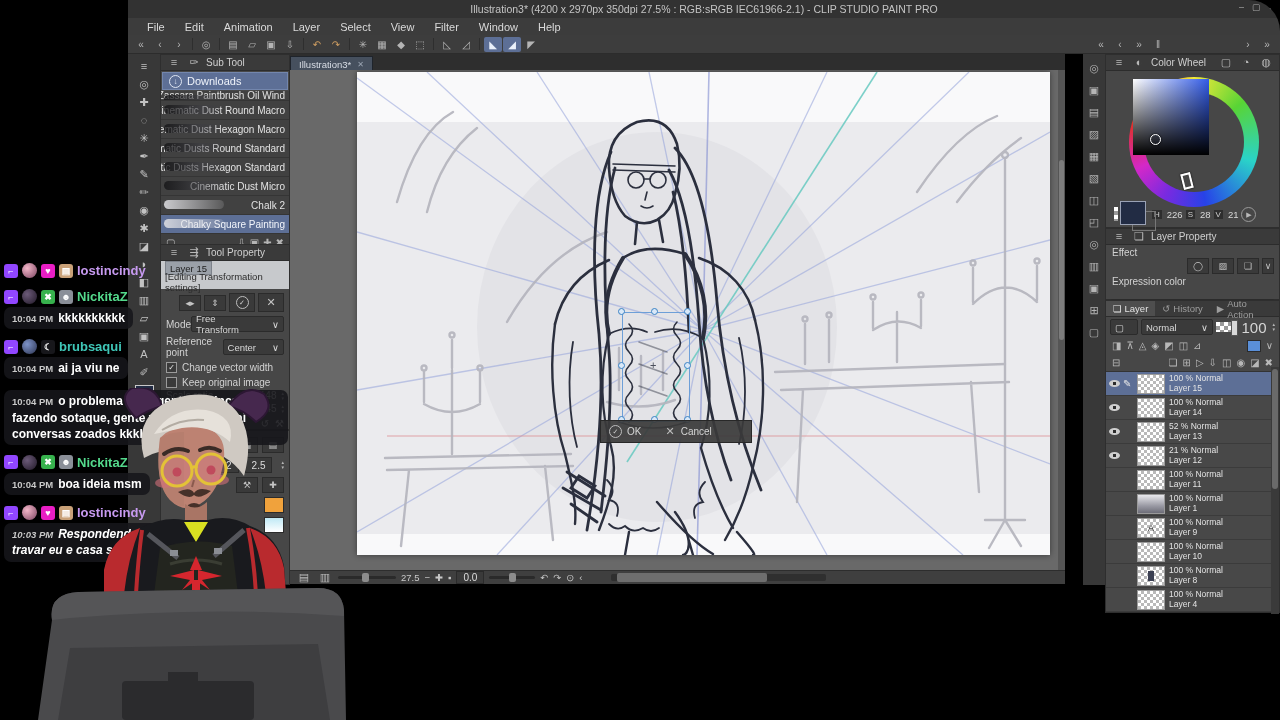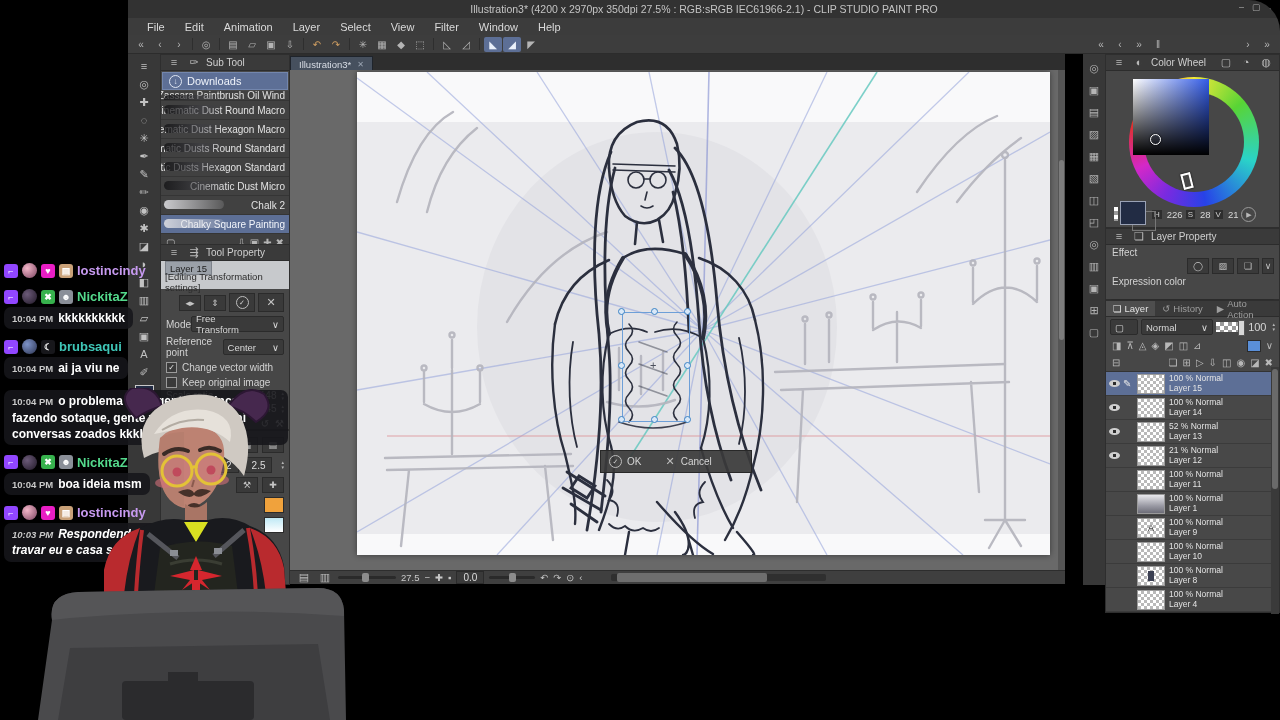--- a/index.html
+++ b/index.html
@@ -65,21 +65,21 @@
   #doc-tab{height:15px;background:#46505e;color:#d8dde5;font-size:9.5px;display:flex;align-items:center;
            gap:6px;padding:0 8px;border:1px solid #1f242b;border-bottom:none;}
   #canvas-area{left:290px;top:70px;width:775px;height:500px;background:#696969;overflow:hidden;}
   #page{position:absolute;left:67px;top:2px;width:693px;height:483px;background:#f9f9fa;
         box-shadow:0 0 6px rgba(0,0,0,.45);}
   #vscroll{position:absolute;right:0;top:0;width:7px;height:100%;background:#555;}
   #vscroll .thumb{position:absolute;top:90px;left:1px;width:5px;height:180px;background:#7c7c7c;border-radius:3px;}
   #xformbox{position:absolute;left:265px;top:240px;width:66px;height:108px;border:1px solid #6d9fd8;}
   .hdl{position:absolute;width:7px;height:7px;border-radius:50%;background:#d9e8f8;border:1.5px solid #3b82c4;box-sizing:border-box;}
   #xcross{position:absolute;left:293px;top:287px;color:#4b4f5c;font-size:11px;}
-  #okbar{position:absolute;left:243px;top:378px;width:150px;height:21px;background:rgba(58,58,58,.92);
+  #okbar{position:absolute;left:243px;top:348px;width:150px;height:21px;background:rgba(58,58,58,.92);
          border:1px solid #282828;display:flex;align-items:center;font-size:10px;color:#d5d5d5;}
   .okchk{width:11px;height:11px;border:1px solid #bdbdbd;border-radius:50%;display:inline-flex;
          align-items:center;justify-content:center;font-size:7px;margin:0 5px 0 8px;color:#cfcfcf;}
   #statusbar{left:290px;top:570px;width:775px;height:14px;background:#3f3f3f;display:flex;align-items:center;
              gap:5px;padding:0 6px;box-sizing:border-box;font-size:9.5px;color:#c9c9c9;border-top:1px solid #2d2d2d;}
   .slider{height:3px;background:#2a2a2a;border-radius:2px;position:relative;}
   .slider .sh{position:absolute;top:-3px;width:7px;height:9px;background:#8c8c8c;border-radius:2px;}
   
   #navstrip{left:1083px;top:54px;width:22px;height:531px;background:#383838;display:flex;flex-direction:column;
             align-items:center;gap:9px;padding-top:8px;box-sizing:border-box;color:#b5b5b5;font-size:11px;}
@@ -599,21 +599,21 @@
     </div>
     <div class="r" style="height:20px;gap:3px;padding:0 4px">
       <span class="dd" style="width:18px">▢<span>∨</span></span>
       <span class="dd" style="width:62px;justify-content:space-between">
         <span>Normal</span>
         <span>∨</span>
         </span>
       <span class="checker" style="flex:1;height:10px;position:relative">
         <span style="position:absolute;right:0;top:-2px;width:5px;height:14px;background:#d8d8d8;border:1px solid #555"></span>
         </span>
-      <span style="font-size:11px">100</span>
+      <span style="font-size:15px">100</span>
       <span class="stepper">
           <span>▴</span>
           <span>▾</span>
         </span>
     </div>
     <div class="r" style="height:17px;gap:5px;padding:0 6px;color:#b8b8b8;font-size:10px">
       <span>◨</span>
       <span>⊼</span>
       <span>◬</span>
       <span>◈</span>

